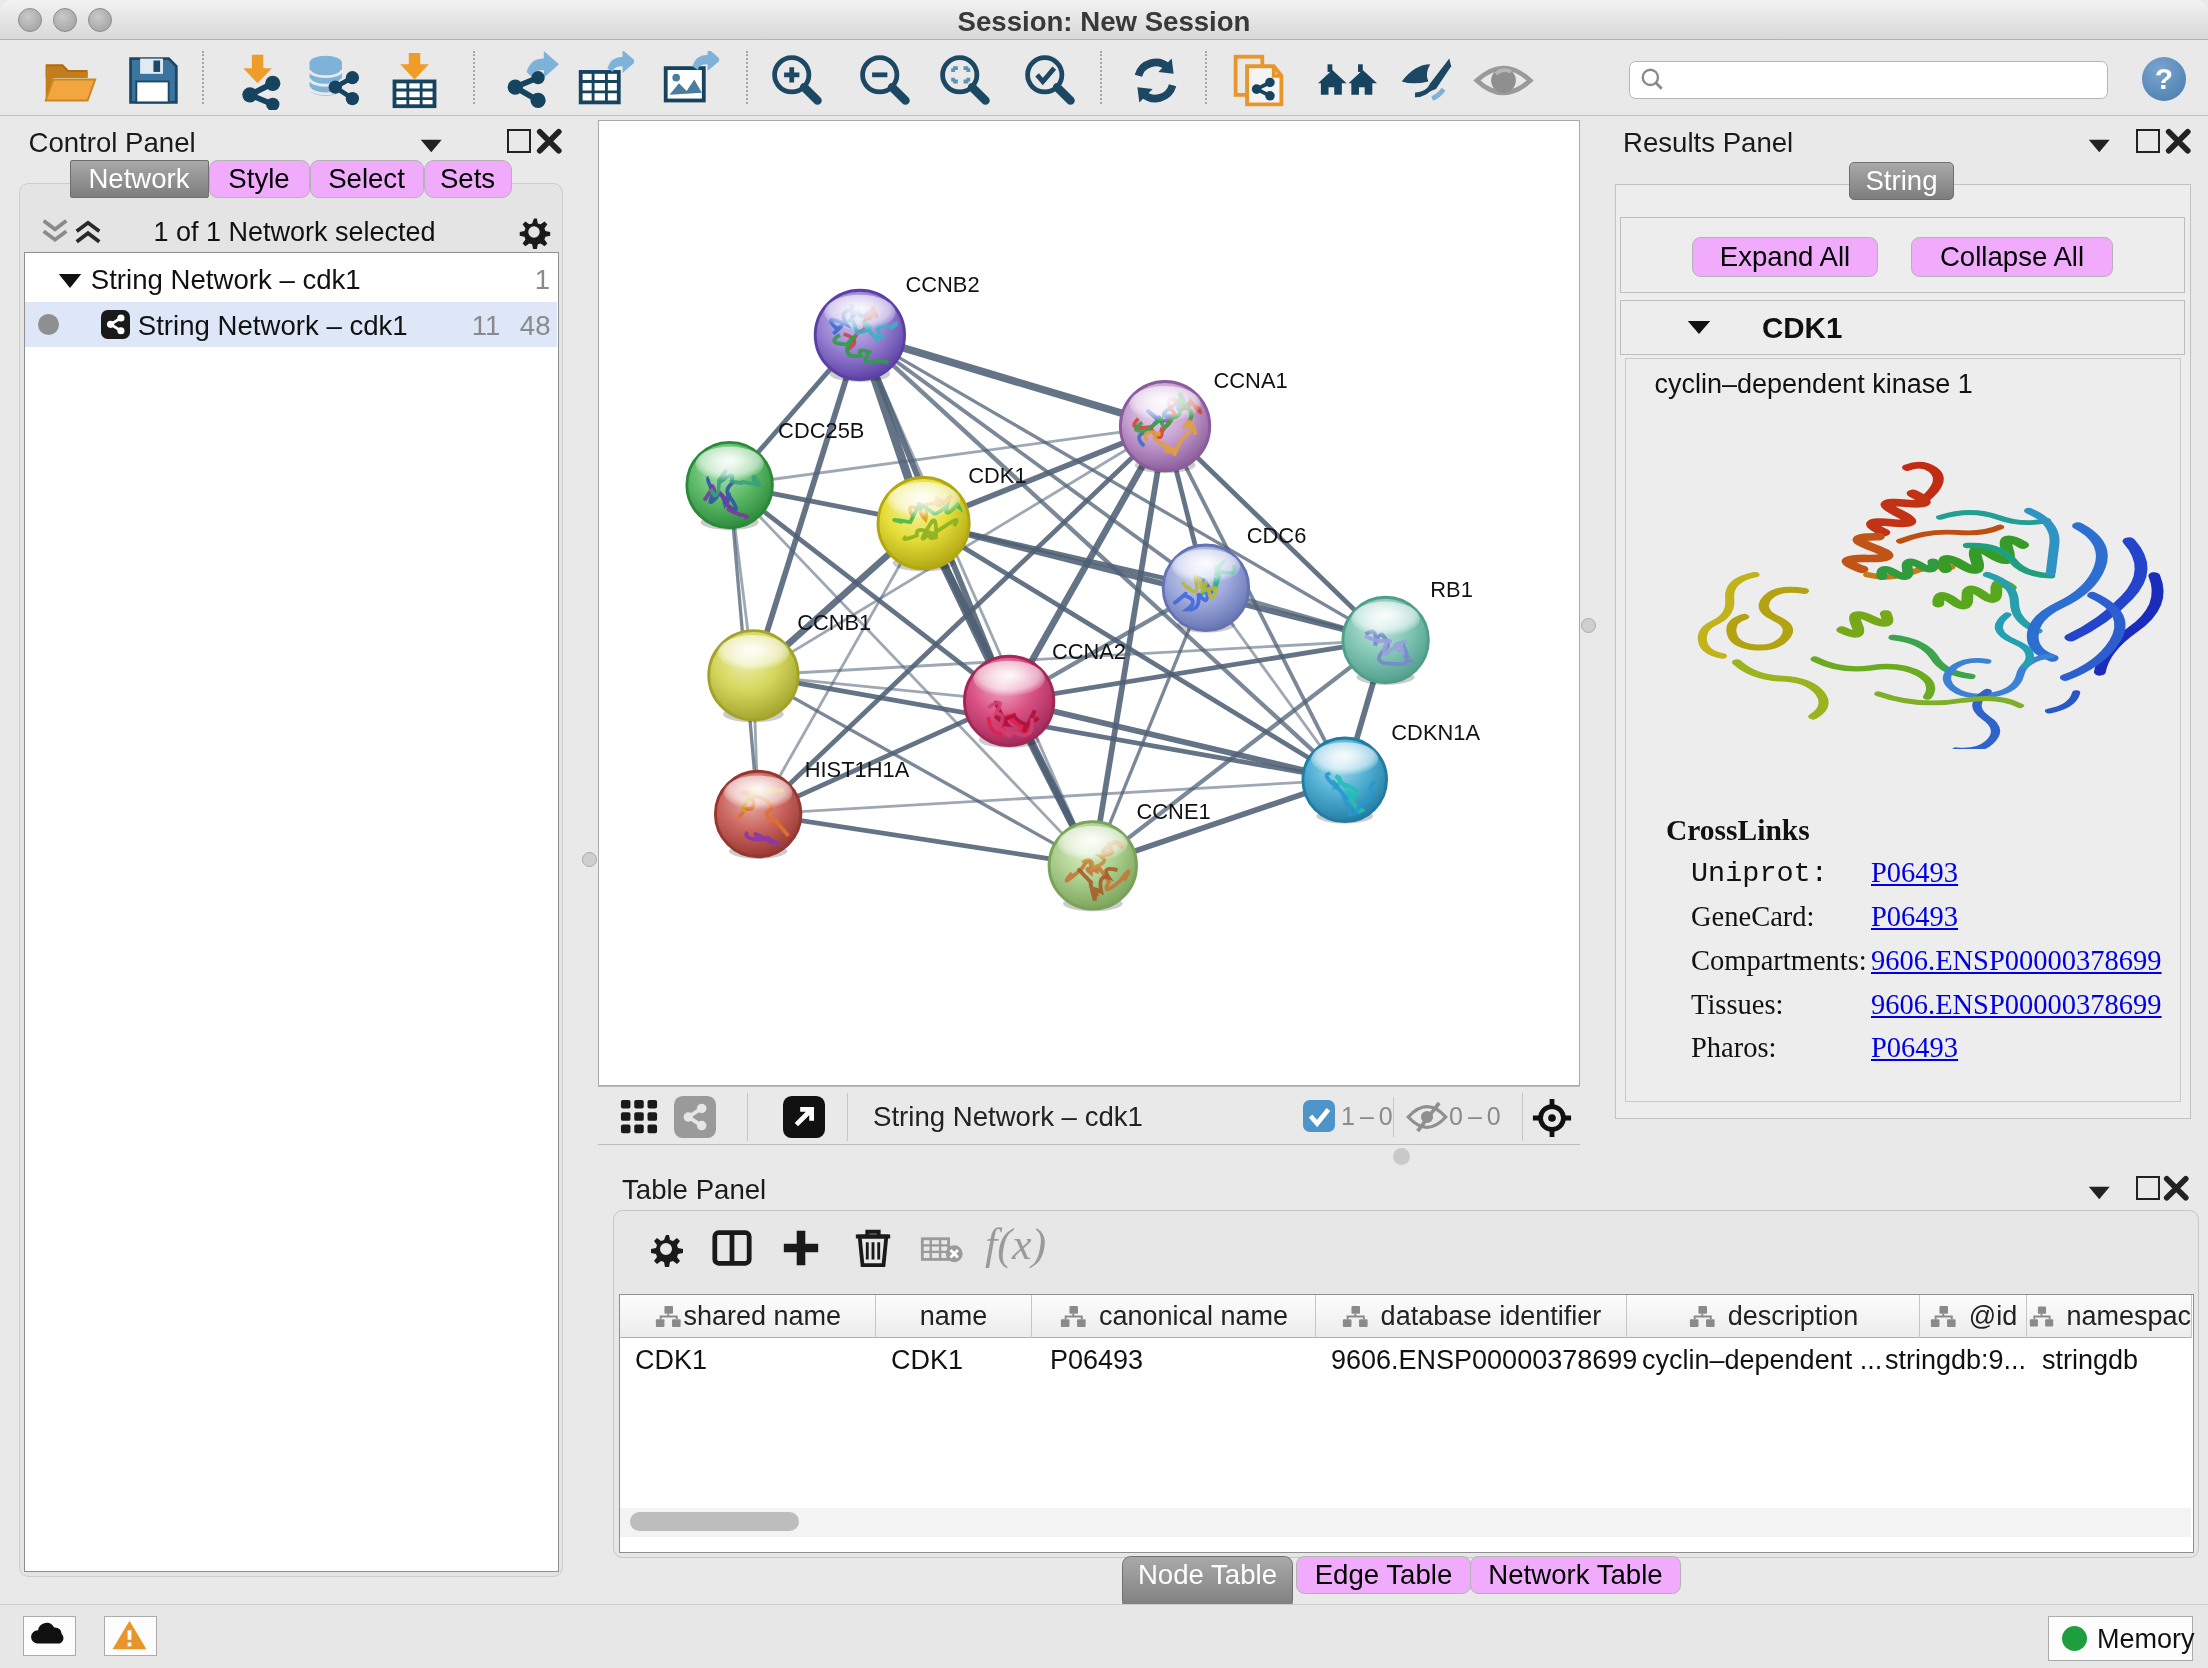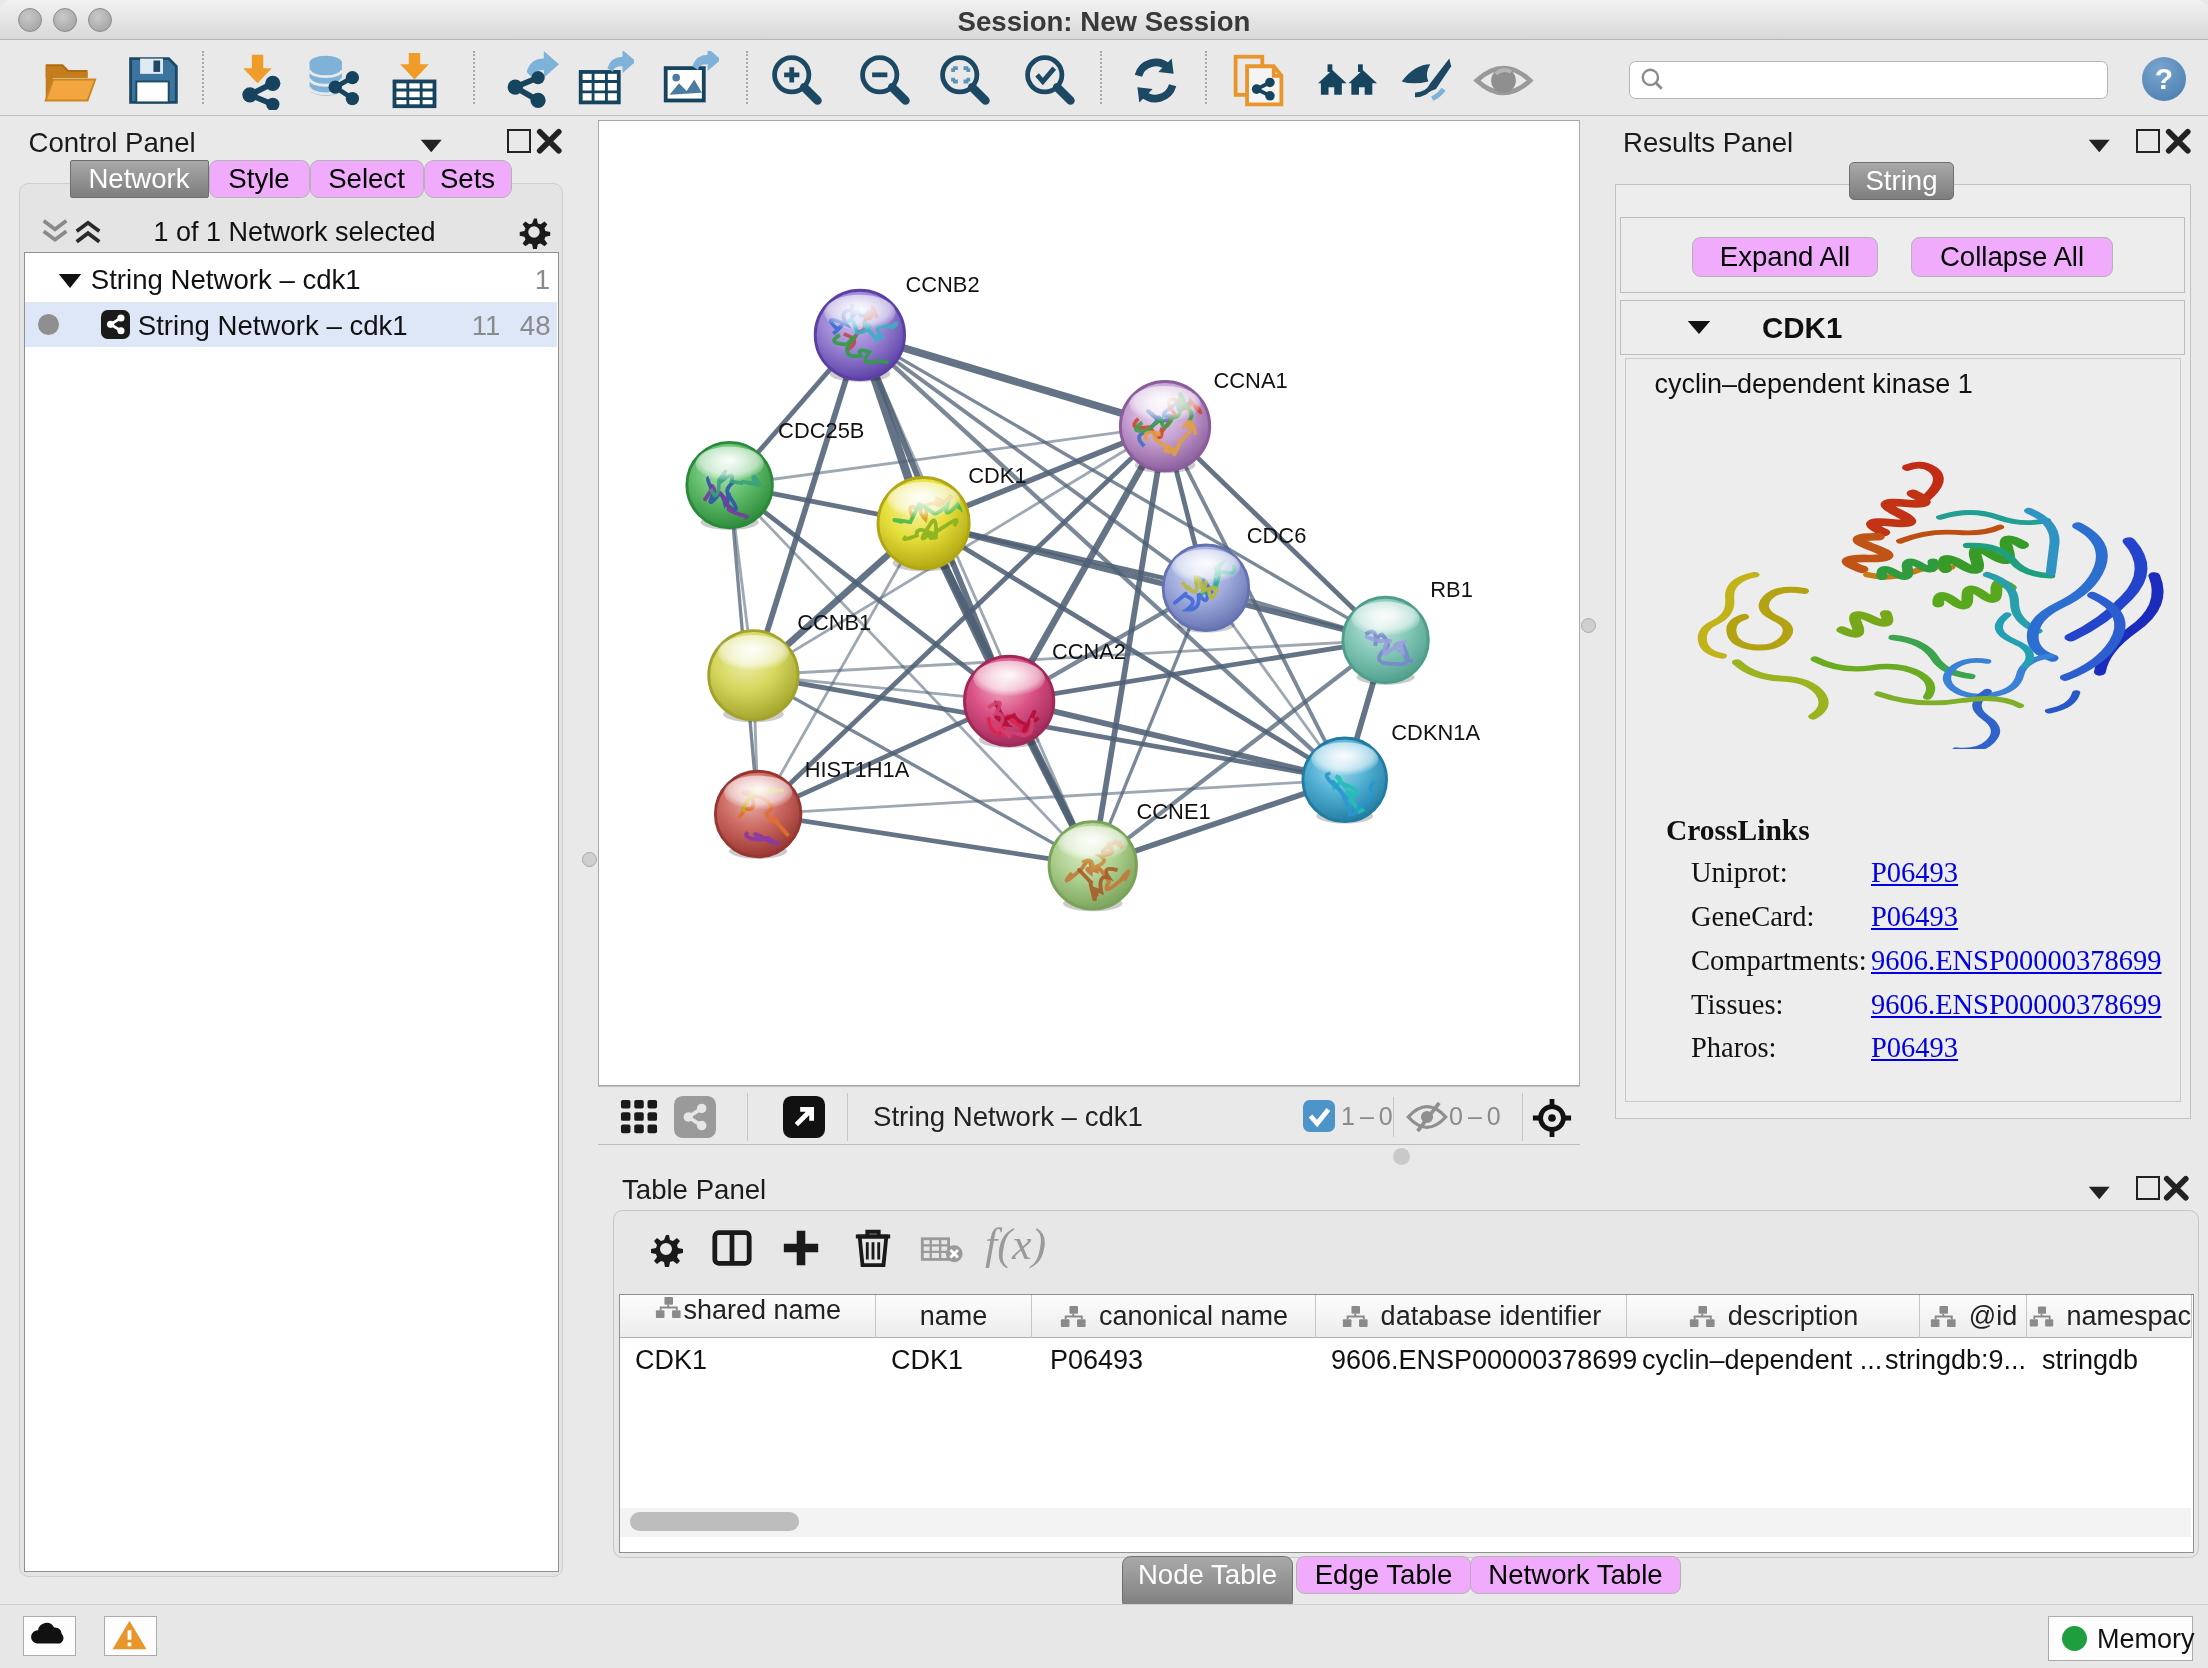--- a/index.html
+++ b/index.html
@@ -592,21 +592,21 @@
 <path d="M 352 474 q -22 24 -2 48 q 20 22 4 46 q -12 18 -36 14" stroke="#2f63c9" stroke-width="10"></path>
 <path d="M 420 510 q 26 -8 30 -34" stroke="#2a57c6" stroke-width="9"></path>
 <path d="M 468 296 q 44 34 24 86 q -16 42 -54 66" stroke="#2c5ecf" stroke-width="12"></path>
 <path d="M 374 332 q -22 28 8 50 q 26 18 12 44" stroke="#23a0b4" stroke-width="9"></path>
 <path d="M 236 262 Q 233 238 250 255 Q 267 272 264 248 Q 261 224 278 241 Q 295 258 292 234" stroke="#2f9b3c" stroke-width="12" fill="none"></path>
 <path d="M 232 478 q 44 26 94 12 q 40 -10 62 10" stroke="#7fae28" stroke-width="9"></path>
 </g>
 </svg>
         </div>
 <div class="abs" style="left:40px;top:455px;font-size:29.5px;font-weight:bold;font-family:'Liberation Serif',serif;color:#111">CrossLinks</div>
-<div class="abs" style="left:65px;top:498px;font-size:28.5px;font-family:Liberation Serif, serif;color:#111">Uniprot:</div>
+<div class="abs" style="left:65px;top:498px;font-size:28.5px;font-family:Liberation Mono, monospace;color:#111">Uniprot:</div>
 <div class="abs" style="left:245px;top:498px;font-size:28.5px;font-family:'Liberation Serif',serif;color:#0000e0;text-decoration:underline">P06493</div>
 <div class="abs" style="left:65px;top:542px;font-size:28.5px;font-family:'Liberation Serif',serif;color:#111">GeneCard:</div>
 <div class="abs" style="left:245px;top:542px;font-size:28.5px;font-family:'Liberation Serif',serif;color:#0000e0;text-decoration:underline">P06493</div>
 <div class="abs" style="left:65px;top:586px;font-size:28.5px;font-family:'Liberation Serif',serif;color:#111">Compartments:</div>
 <div class="abs" style="left:245px;top:586px;font-size:28.5px;font-family:'Liberation Serif',serif;color:#0000e0;text-decoration:underline">9606.ENSP00000378699</div>
 <div class="abs" style="left:65px;top:630px;font-size:28.5px;font-family:'Liberation Serif',serif;color:#111">Tissues:</div>
 <div class="abs" style="left:245px;top:630px;font-size:28.5px;font-family:'Liberation Serif',serif;color:#0000e0;text-decoration:underline">9606.ENSP00000378699</div>
 <div class="abs" style="left:65px;top:673px;font-size:28.5px;font-family:'Liberation Serif',serif;color:#111">Pharos:</div>
 <div class="abs" style="left:245px;top:673px;font-size:28.5px;font-family:'Liberation Serif',serif;color:#0000e0;text-decoration:underline">P06493</div>
 </div>
@@ -638,21 +638,21 @@
       </svg>
 <svg class="abs" style="left:342px;top:67px" width="44" height="30" viewBox="0 0 46 32">
         <rect x="2" y="4" width="28" height="22" fill="none" stroke="#9a9a9a" stroke-width="3"></rect>
         <path d="M2 11 h28 M2 18 h28 M11 4 v22 M21 4 v22" stroke="#9a9a9a" stroke-width="2.5"></path>
         <circle cx="36" cy="20" r="9" fill="#9a9a9a"></circle>
         <path d="M32 16 l8 8 M40 16 l-8 8" stroke="#fff" stroke-width="3"></path>
       </svg>
 <div class="abs" style="left:407px;top:51px;font-size:44px;font-style:italic;font-family:'Liberation Serif',serif;color:#9a9a9a">f(x)</div>
 <div class="abs" style="left:41px;top:126px;width:1575px;height:259px;background:#fff;border:1.9px solid #8f8f8f">
 <div class="abs" style="left:0;top:0;width:1571px;height:43px;background:linear-gradient(#fdfdfd,#ececec);border-bottom:1.9px solid #b0b0b0">
-<div class="abs" style="left:0px;top:0;width:256px;height:43px;border-right:1.9px solid #c6c6c6;display:flex;align-items:flex-start;justify-content:center;gap:1px;font-size:27px;color:#222">
+<div class="abs" style="left:0px;top:0;width:256px;height:43px;border-right:1.9px solid #c6c6c6;display:flex;align-items:center;justify-content:center;gap:1px;font-size:27px;color:#222">
             <svg width="28.5" height="25" viewBox="0 0 30 26">
               <g fill="#8a8a8a">
                 <rect x="11" y="2" width="9" height="8" rx="1"></rect>
                 <rect x="2" y="16" width="9" height="8" rx="1"></rect>
                 <rect x="19" y="16" width="9" height="8" rx="1"></rect>
                 <path d="M15 10 v3 M7 16 v-3 h17 v3" stroke="#8a8a8a" stroke-width="2" fill="none"></path>
               </g>
             </svg>
             <span>shared name</span>
           </div>

